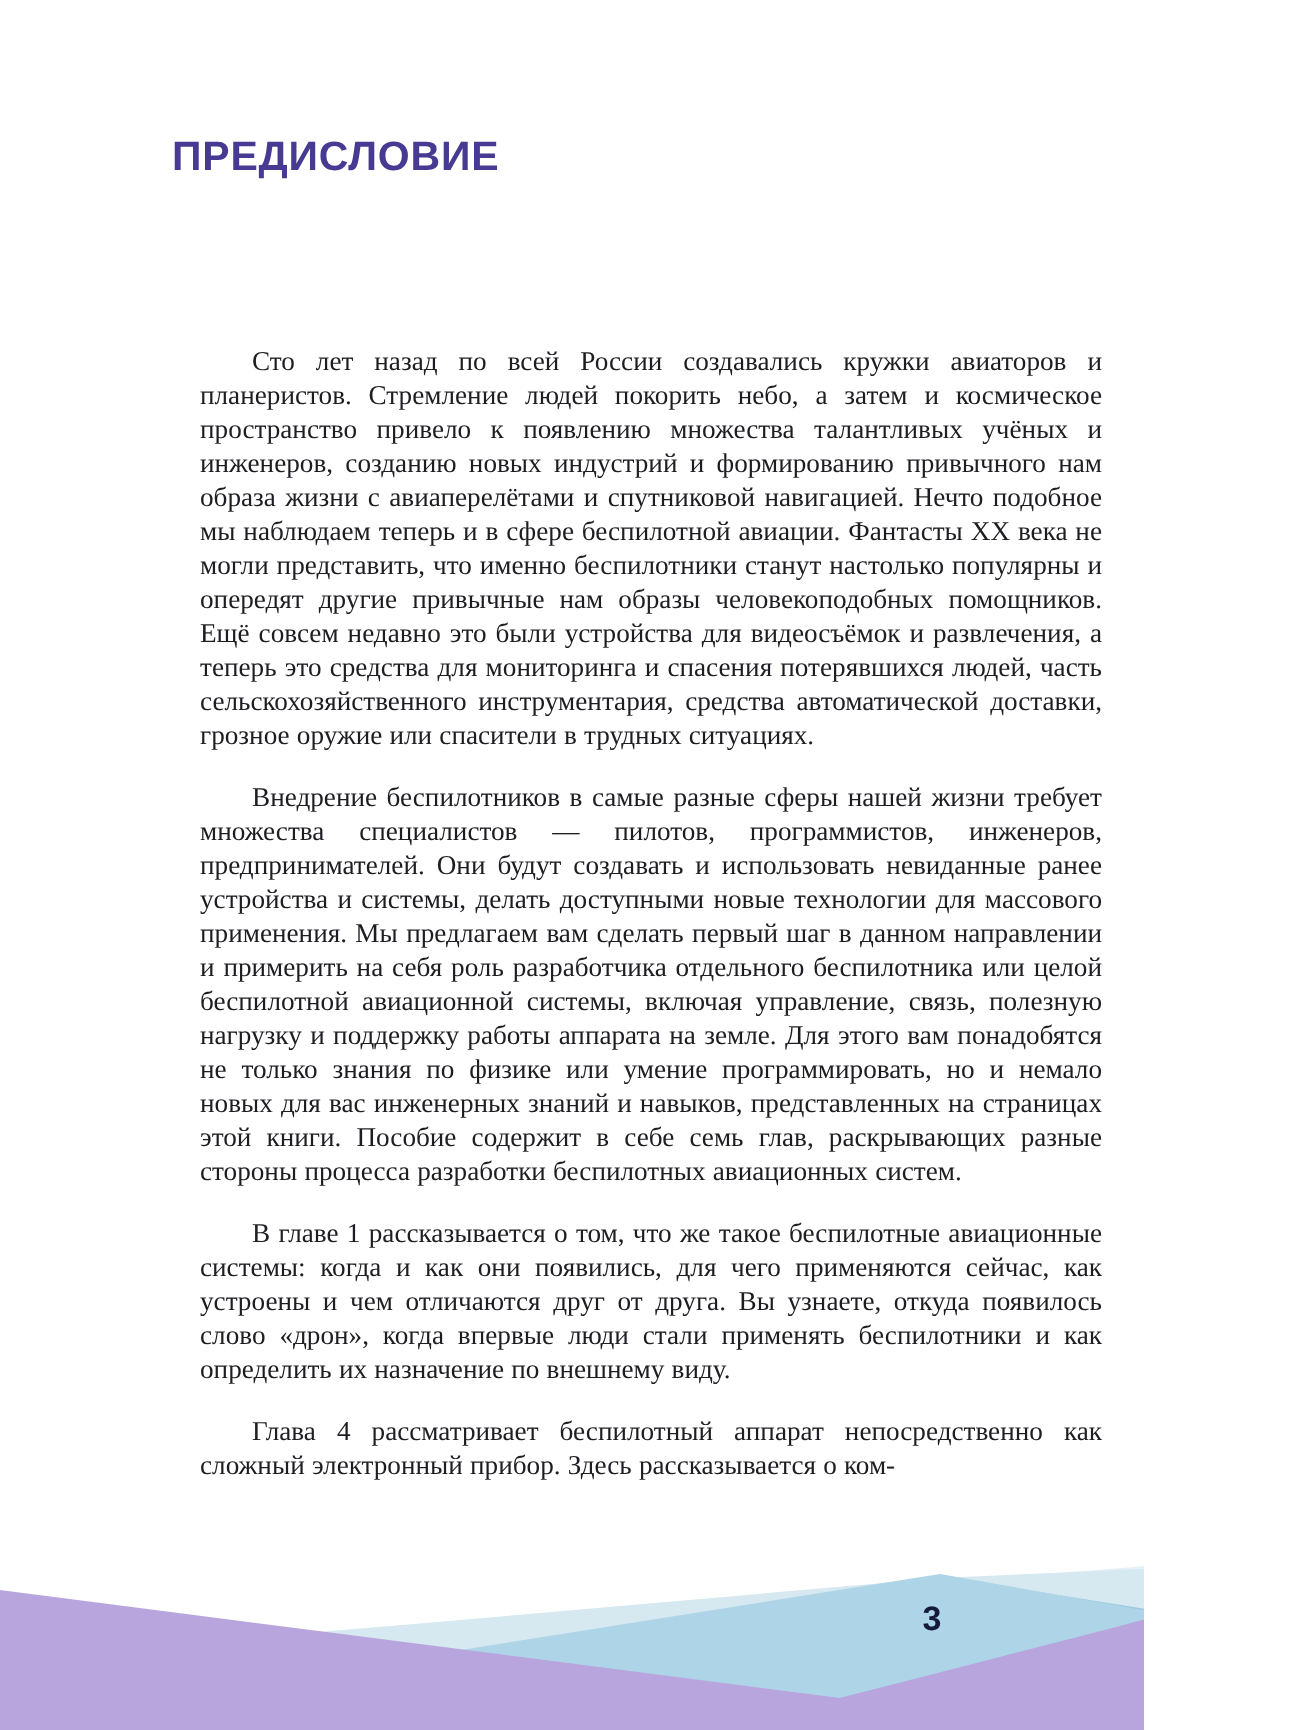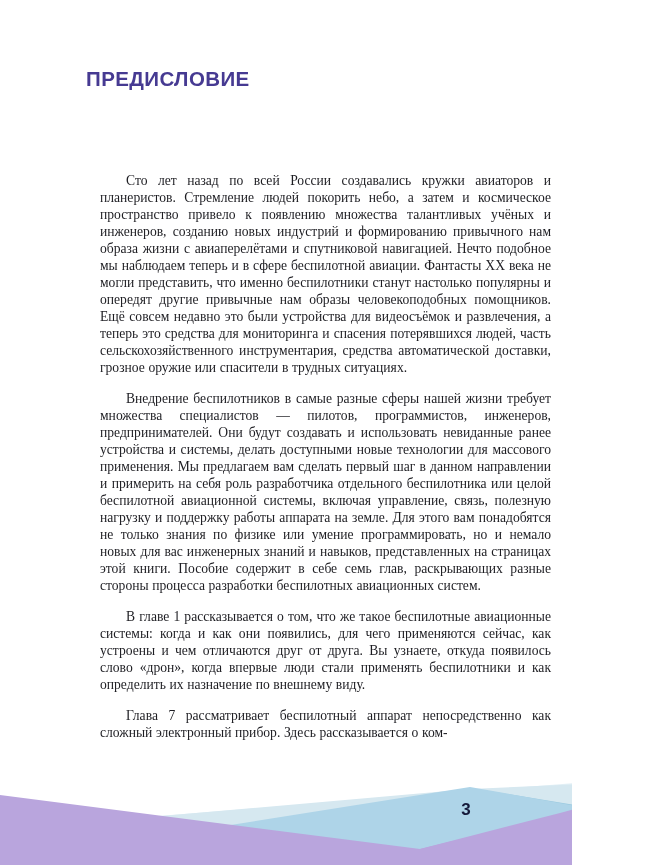--- a/index.html
+++ b/index.html
@@ -99,21 +99,21 @@
 <body>
 
 <div class="page">
 
   <h1 class="chapter-title">ПРЕДИСЛОВИЕ</h1>
 
   <div class="text-column">
     <p class="body-paragraph">Сто лет назад по всей России создавались кружки авиаторов и планеристов. Стремление людей покорить небо, а затем и космическое пространство привело к появлению множества талантливых учёных и инженеров, созданию новых индустрий и формированию привычного нам образа жизни с авиаперелётами и спутниковой навигацией. Нечто подобное мы наблюдаем теперь и в сфере беспилотной авиации. Фантасты XX века не могли представить, что именно беспилотники станут настолько популярны и опередят другие привычные нам образы человекоподобных помощников. Ещё совсем недавно это были устройства для видеосъёмок и развлечения, а теперь это средства для мониторинга и спасения потерявшихся людей, часть сельскохозяйственного инструментария, средства автоматической доставки, грозное оружие или спасители в трудных ситуациях.</p>
     <p class="body-paragraph">Внедрение беспилотников в самые разные сферы нашей жизни требует множества специалистов — пилотов, программистов, инженеров, предпринимателей. Они будут создавать и использовать невиданные ранее устройства и системы, делать доступными новые технологии для массового применения. Мы предлагаем вам сделать первый шаг в данном направлении и примерить на себя роль разработчика отдельного беспилотника или целой беспилотной авиационной системы, включая управление, связь, полезную нагрузку и поддержку работы аппарата на земле. Для этого вам понадобятся не только знания по физике или умение программировать, но и немало новых для вас инженерных знаний и навыков, представленных на страницах этой книги. Пособие содержит в себе семь глав, раскрывающих разные стороны процесса разработки беспилотных авиационных систем.</p>
     <p class="body-paragraph">В главе 1 рассказывается о том, что же такое беспилотные авиационные системы: когда и как они появились, для чего применяются сейчас, как устроены и чем отличаются друг от друга. Вы узнаете, откуда появилось слово «дрон», когда впервые люди стали применять беспилотники и как определить их назначение по внешнему виду.</p>
-    <p class="body-paragraph">Глава 7 рассматривает беспилотный аппарат непосредственно как сложный электронный прибор. Здесь рассказывается о ком-</p>
+    <p class="body-paragraph">Глава 4 рассматривает беспилотный аппарат непосредственно как сложный электронный прибор. Здесь рассказывается о ком-</p>
   </div>
 
   <div class="footer-art">
     <svg viewBox="0 0 650 90" preserveAspectRatio="none" xmlns="http://www.w3.org/2000/svg">
 
       <polygon points="120,44 650,2 650,90 0,90 0,52" fill="#e3f0f6"></polygon>
 
       <polygon points="150,42 470,14 650,6 650,90 0,90 0,56" fill="#d6e8f0"></polygon>
 
       <polygon points="250,48 470,13 650,42 650,90 220,90" fill="#9ac9df"></polygon>

